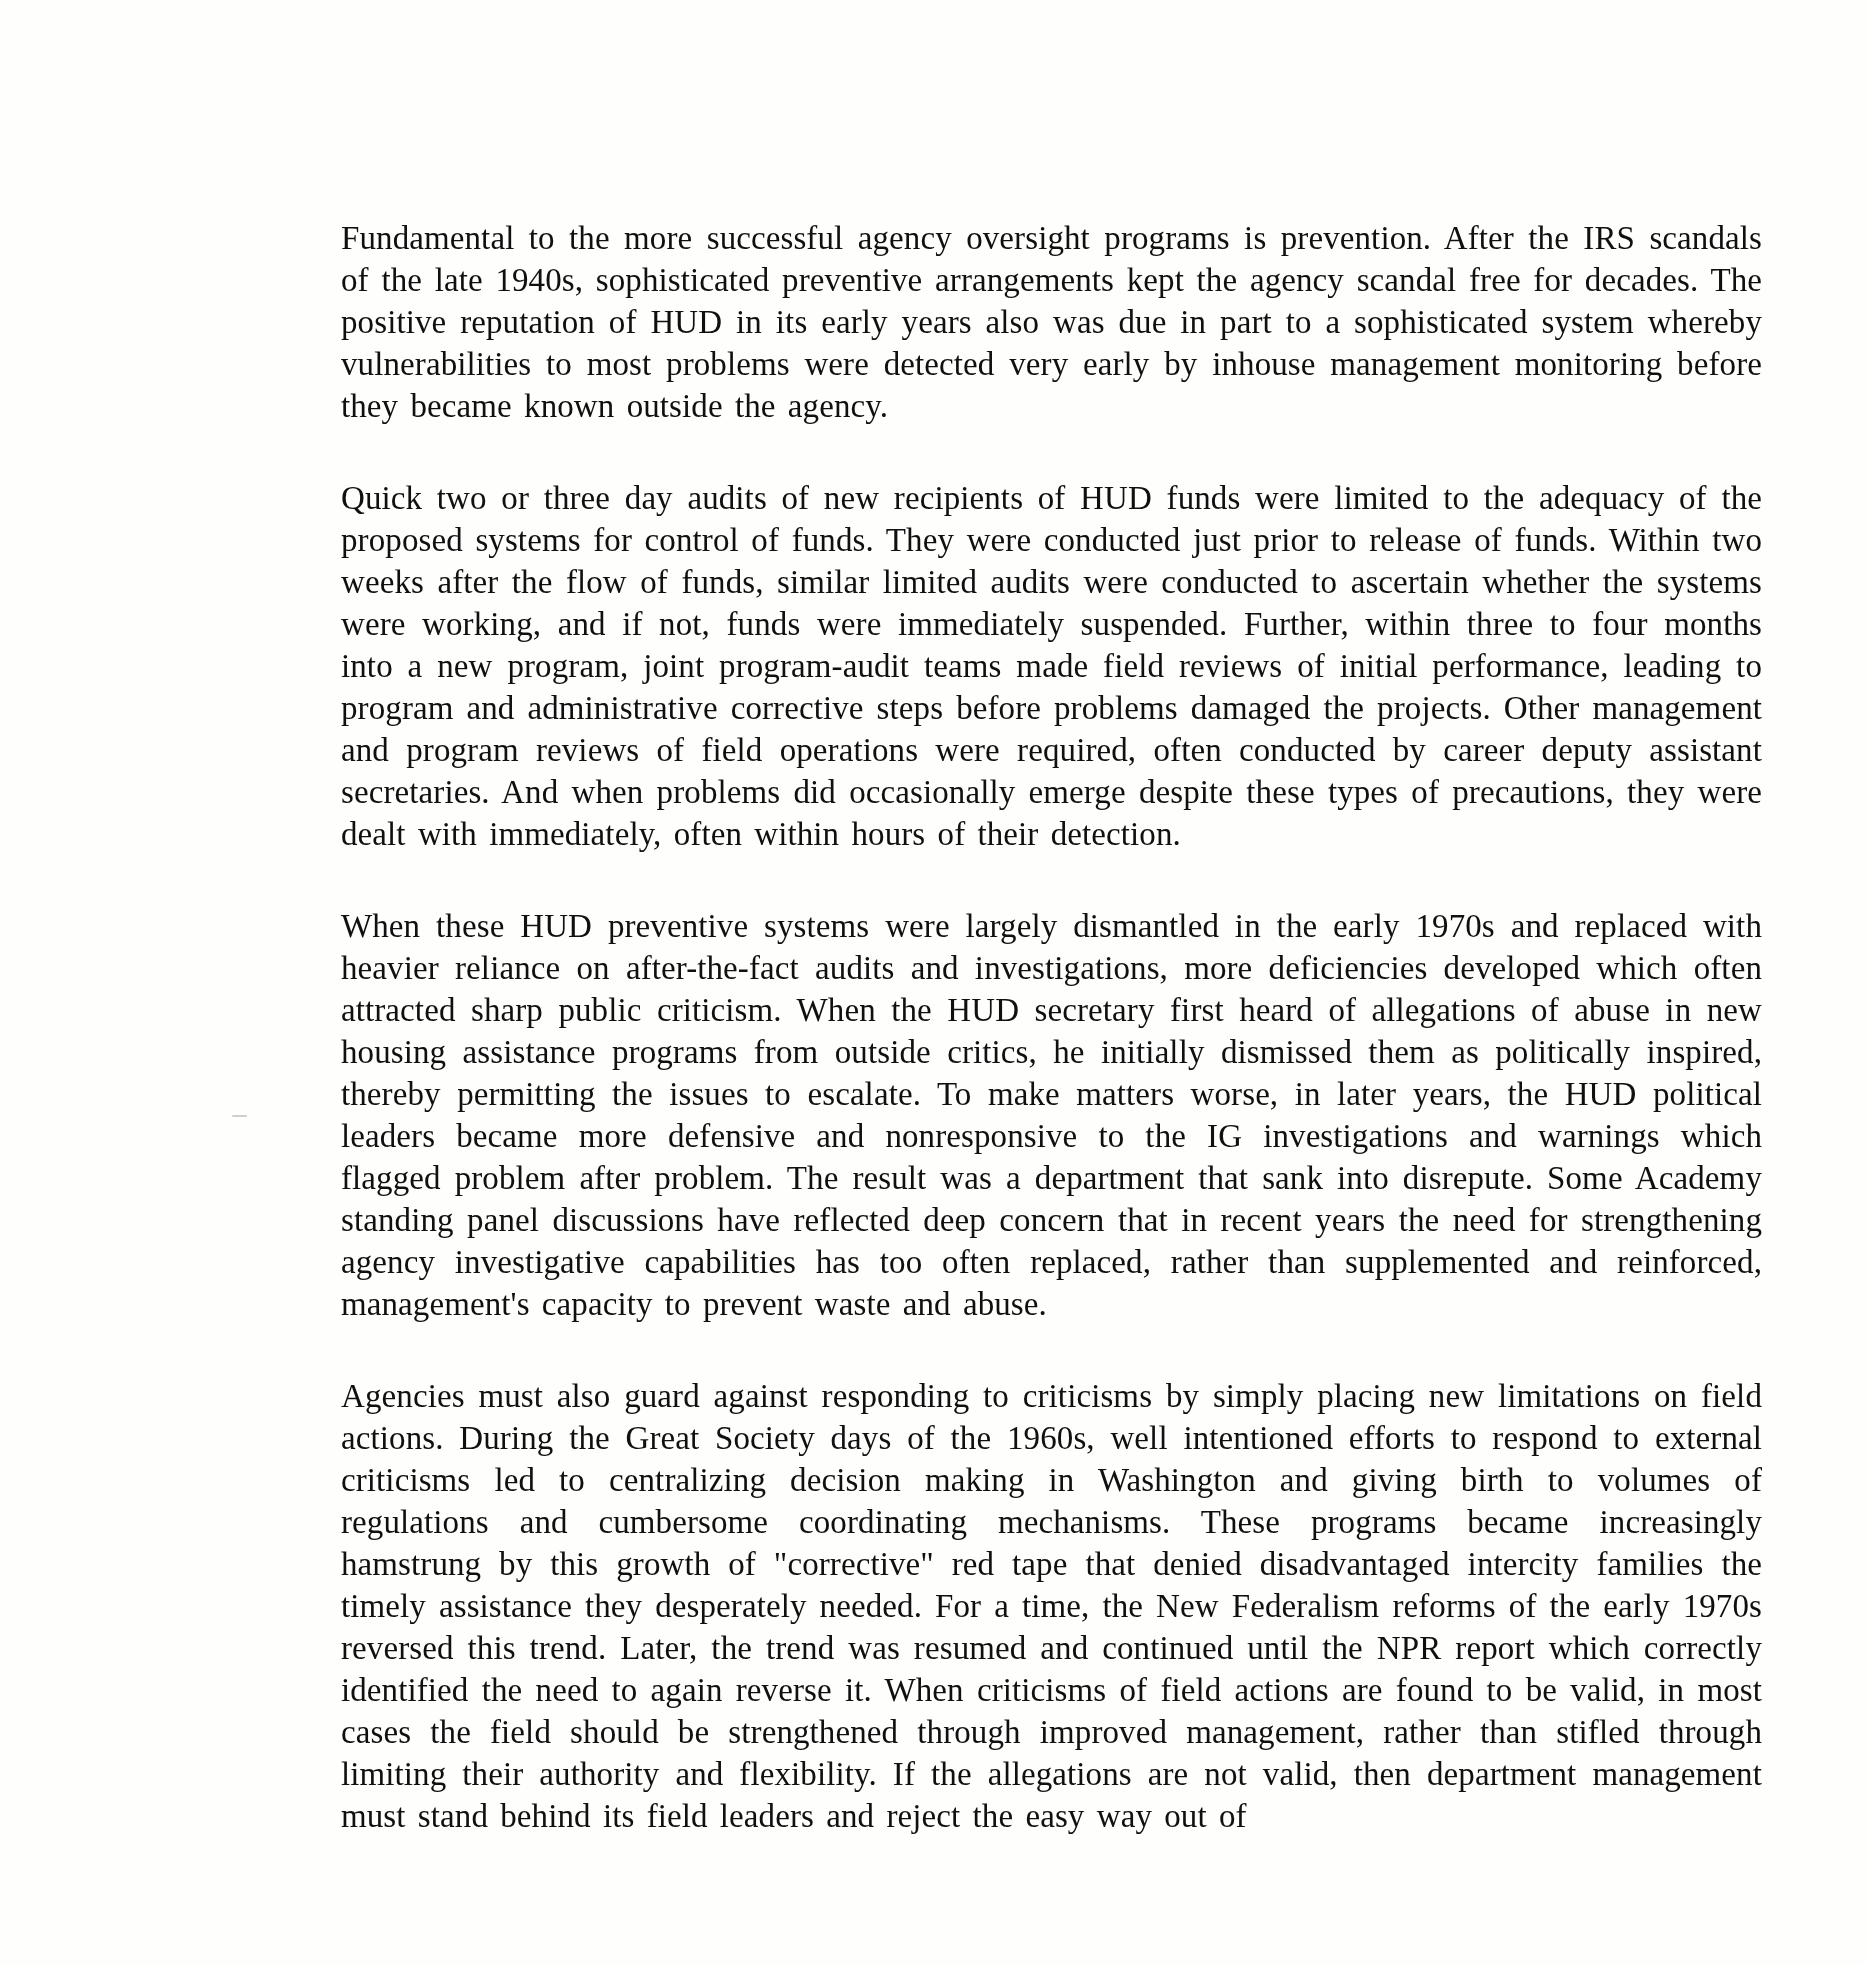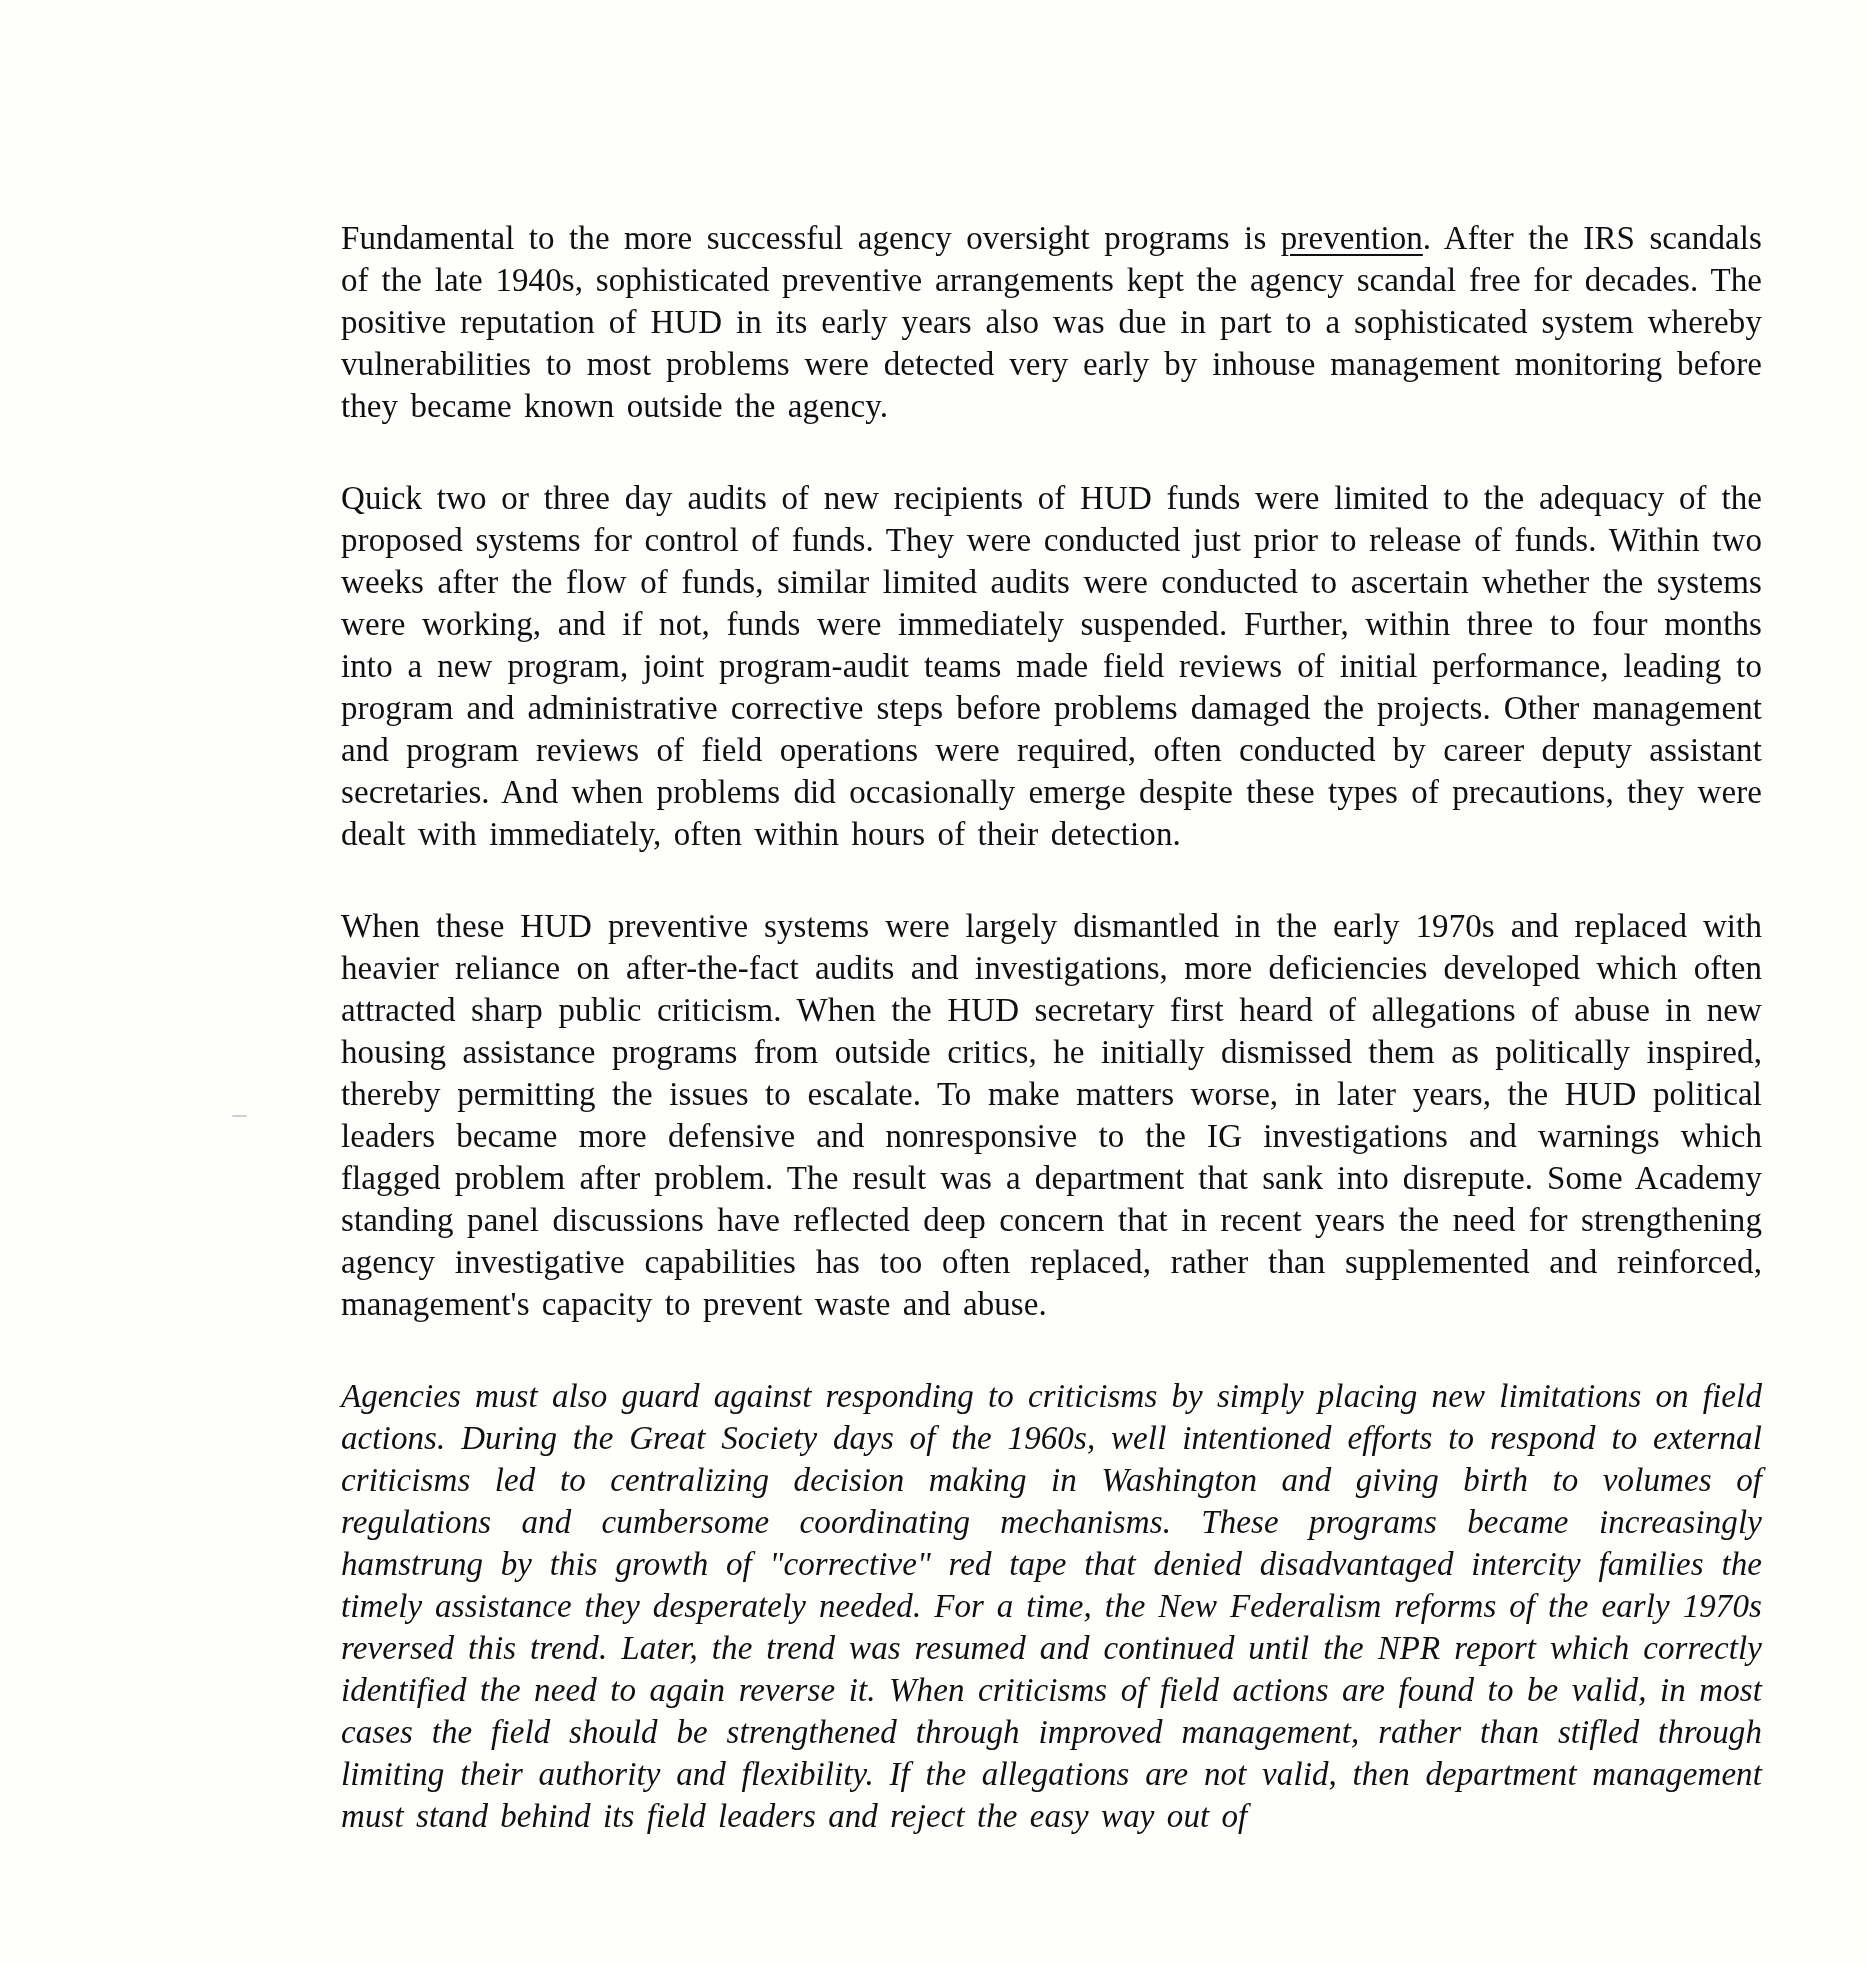--- a/index.html
+++ b/index.html
@@ -25,24 +25,22 @@
   .para {
     margin: 0 0 50px 0;
     font-size: 33px;
     line-height: 42px;
     text-align: justify;
     word-spacing: 3.9px;
     letter-spacing: 0.1px;
   }
   .para:last-child {
     margin-bottom: 7px;
-    font-style: italic;
   }
   .underlined-term {
-    text-decoration: underline;
     text-decoration-thickness: 2px;
     text-underline-offset: 4.7px;
   }
   .scan-artifact {
     position: absolute;
     left: 232px;
     top: 1115px;
     width: 15px;
     height: 2.4px;
     background: rgba(120, 120, 120, 0.35);

